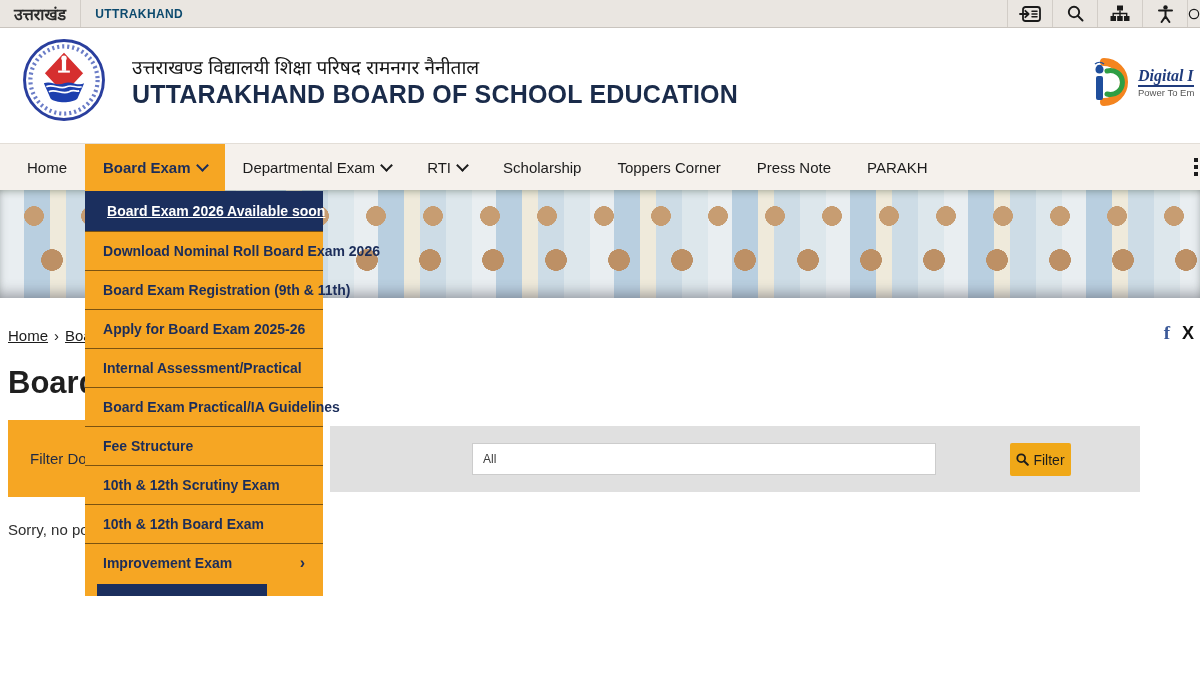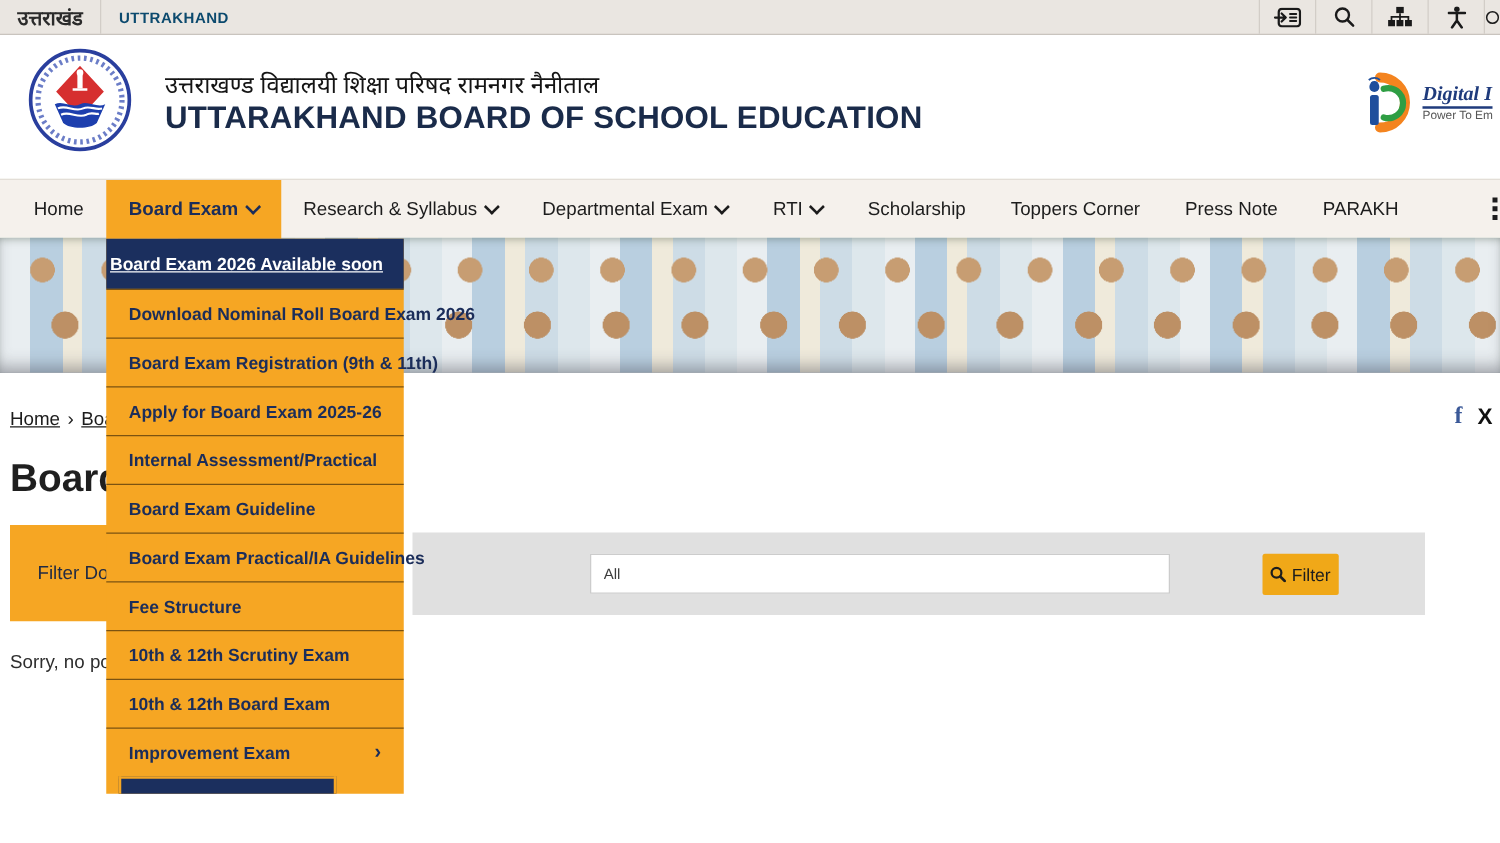--- a/index.html
+++ b/index.html
@@ -32,21 +32,21 @@
   .nav{position:absolute;top:143px;left:0;width:1200px;height:47px;background:#f5f1ec;border-top:1px solid #e3ded7;display:flex;padding-left:9px;box-sizing:border-box;z-index:50;}
   .nav-item{position:relative;height:47px;display:flex;align-items:center;padding:0 18px;font-size:15px;font-weight:500;color:#1c1c1c;cursor:pointer;white-space:nowrap;}
   .nav-item.active{background:#f6a623;color:#1b2d5a;font-weight:600;}
   .caret{display:inline-block;width:7px;height:7px;border-right:2px solid currentColor;border-bottom:2px solid currentColor;transform:rotate(45deg);margin-left:7px;margin-top:-4px;}
   .nav-kebab{position:absolute;right:2px;top:14px;display:flex;flex-direction:column;gap:3px;cursor:pointer;}
   .nav-kebab span{width:4px;height:4px;background:#1c1c1c;}
 
   
   .dropdown{position:absolute;top:47px;left:0;width:238px;background:#f6a623;z-index:60;}
   .dd-item{padding:11px 18px;font-size:14px;font-weight:700;color:#1b2d5a;line-height:16px;border-top:1px solid rgba(0,0,0,.5);cursor:pointer;display:flex;justify-content:space-between;align-items:center;}
-  .dd-item:first-child{border-top:none;background:#1b2f5e;color:#fff;padding:12px 3px;}
+  .dd-item:first-child{border-top:none;background:#1b2f5e;color:#fff;padding:12px 22px;}
   .dd-item:first-child .dd-label{text-decoration:underline;}
   .dd-sub-arrow{font-size:16px;font-weight:700;color:#1b2d5a;line-height:10px;}
   .dd-partial{margin-left:10px;width:170px;height:12px;background:#1b2f5e;border:2px solid #f6a623;border-bottom:none;}
 
   
   .banner{position:absolute;top:190px;left:0;width:1200px;height:108px;z-index:1;
     background-color:#cfd9dd;
     background-image:
       radial-gradient(circle 10px at 28px 18px,#c79d72 97%,rgba(0,0,0,0) 100%),
       radial-gradient(circle 11px at 30px 16px,#bd9065 97%,rgba(0,0,0,0) 100%),
@@ -172,44 +172,37 @@
         <div class="dd-item">
           <span class="dd-label">Board Exam Registration (9th &amp; 11th)</span>
         </div>
         <div class="dd-item">
           <span class="dd-label">Apply for Board Exam 2025-26</span>
         </div>
         <div class="dd-item">
           <span class="dd-label">Internal Assessment/Practical</span>
         </div>
         <div class="dd-item">
-          <span class="dd-label">Board Exam Guideline</span>
-        </div>
-        <div class="dd-item">
           <span class="dd-label">Board Exam Practical/IA Guidelines</span>
         </div>
         <div class="dd-item">
           <span class="dd-label">Fee Structure</span>
         </div>
         <div class="dd-item">
           <span class="dd-label">10th &amp; 12th Scrutiny Exam</span>
         </div>
         <div class="dd-item">
           <span class="dd-label">10th &amp; 12th Board Exam</span>
         </div>
         <div class="dd-item">
           <span class="dd-label">Improvement Exam</span>
           <span class="dd-sub-arrow">›</span>
         </div>
         <div class="dd-partial"></div>
       </div>
-    </div>
-    <div class="nav-item">
-      <span>Research &amp; Syllabus</span>
-      <span class="caret"></span>
     </div>
     <div class="nav-item">
       <span>Departmental Exam</span>
       <span class="caret"></span>
     </div>
     <div class="nav-item">
       <span>RTI</span>
       <span class="caret"></span>
     </div>
     <div class="nav-item">

